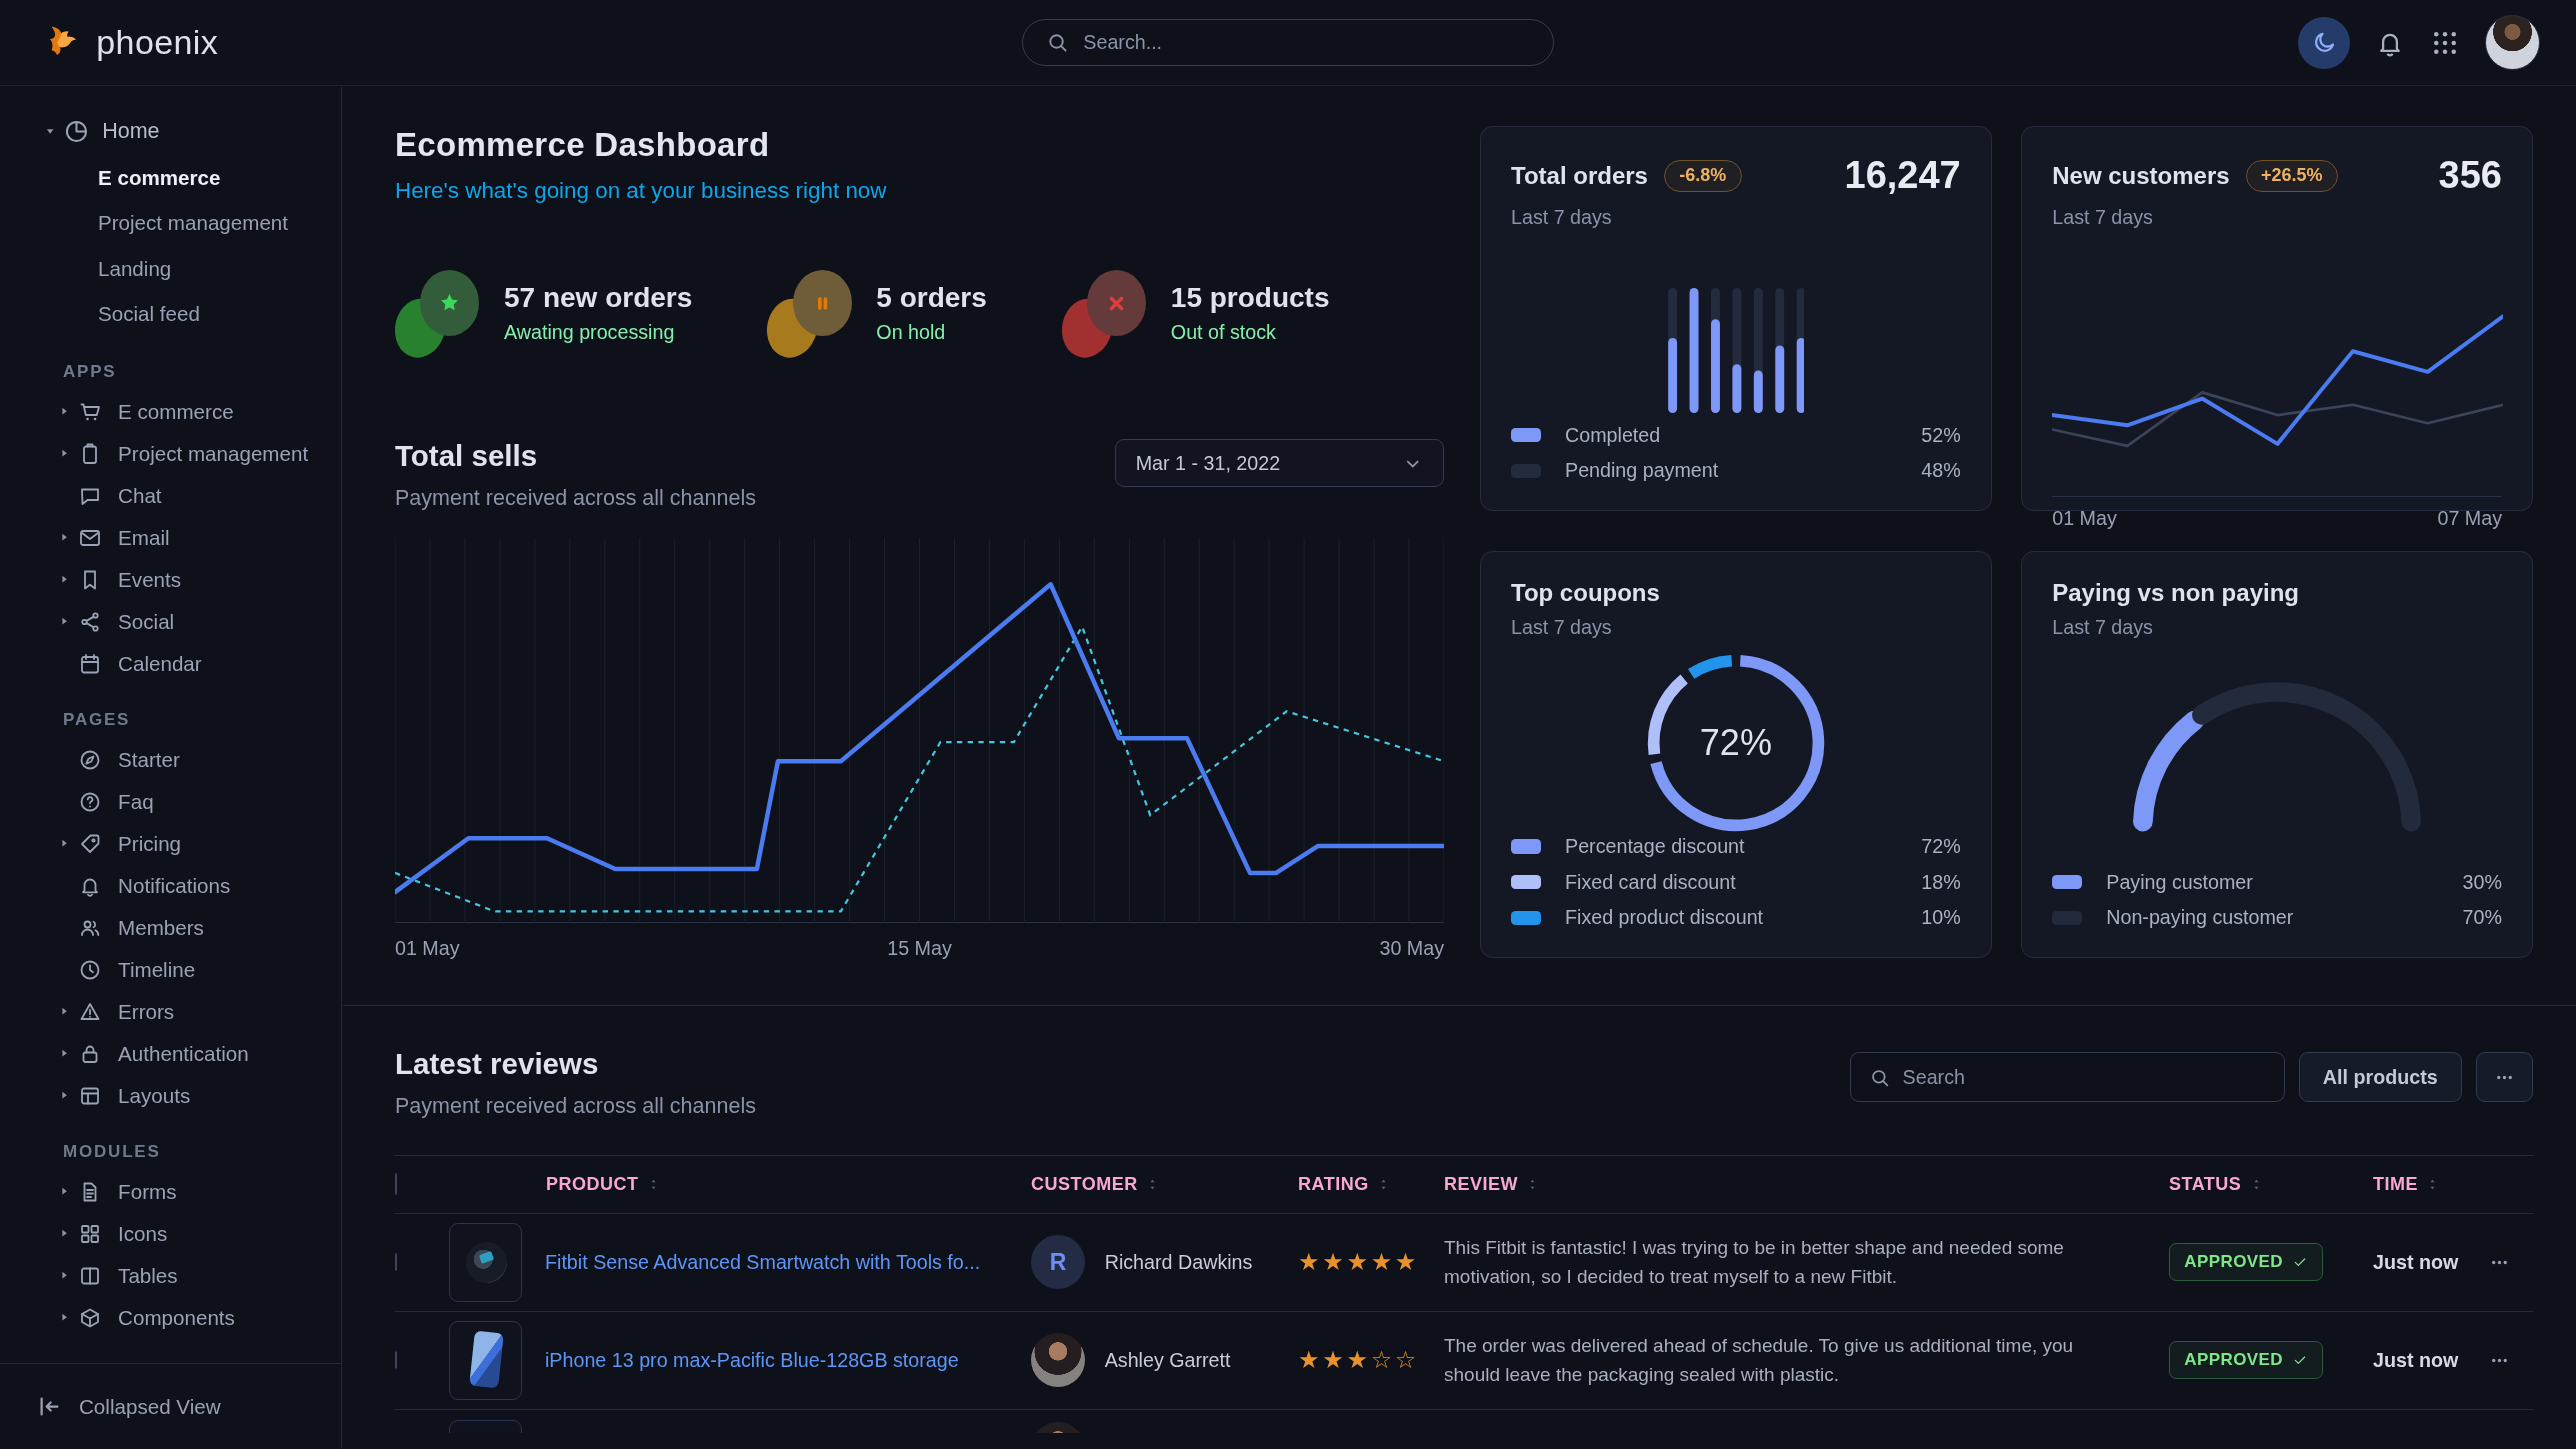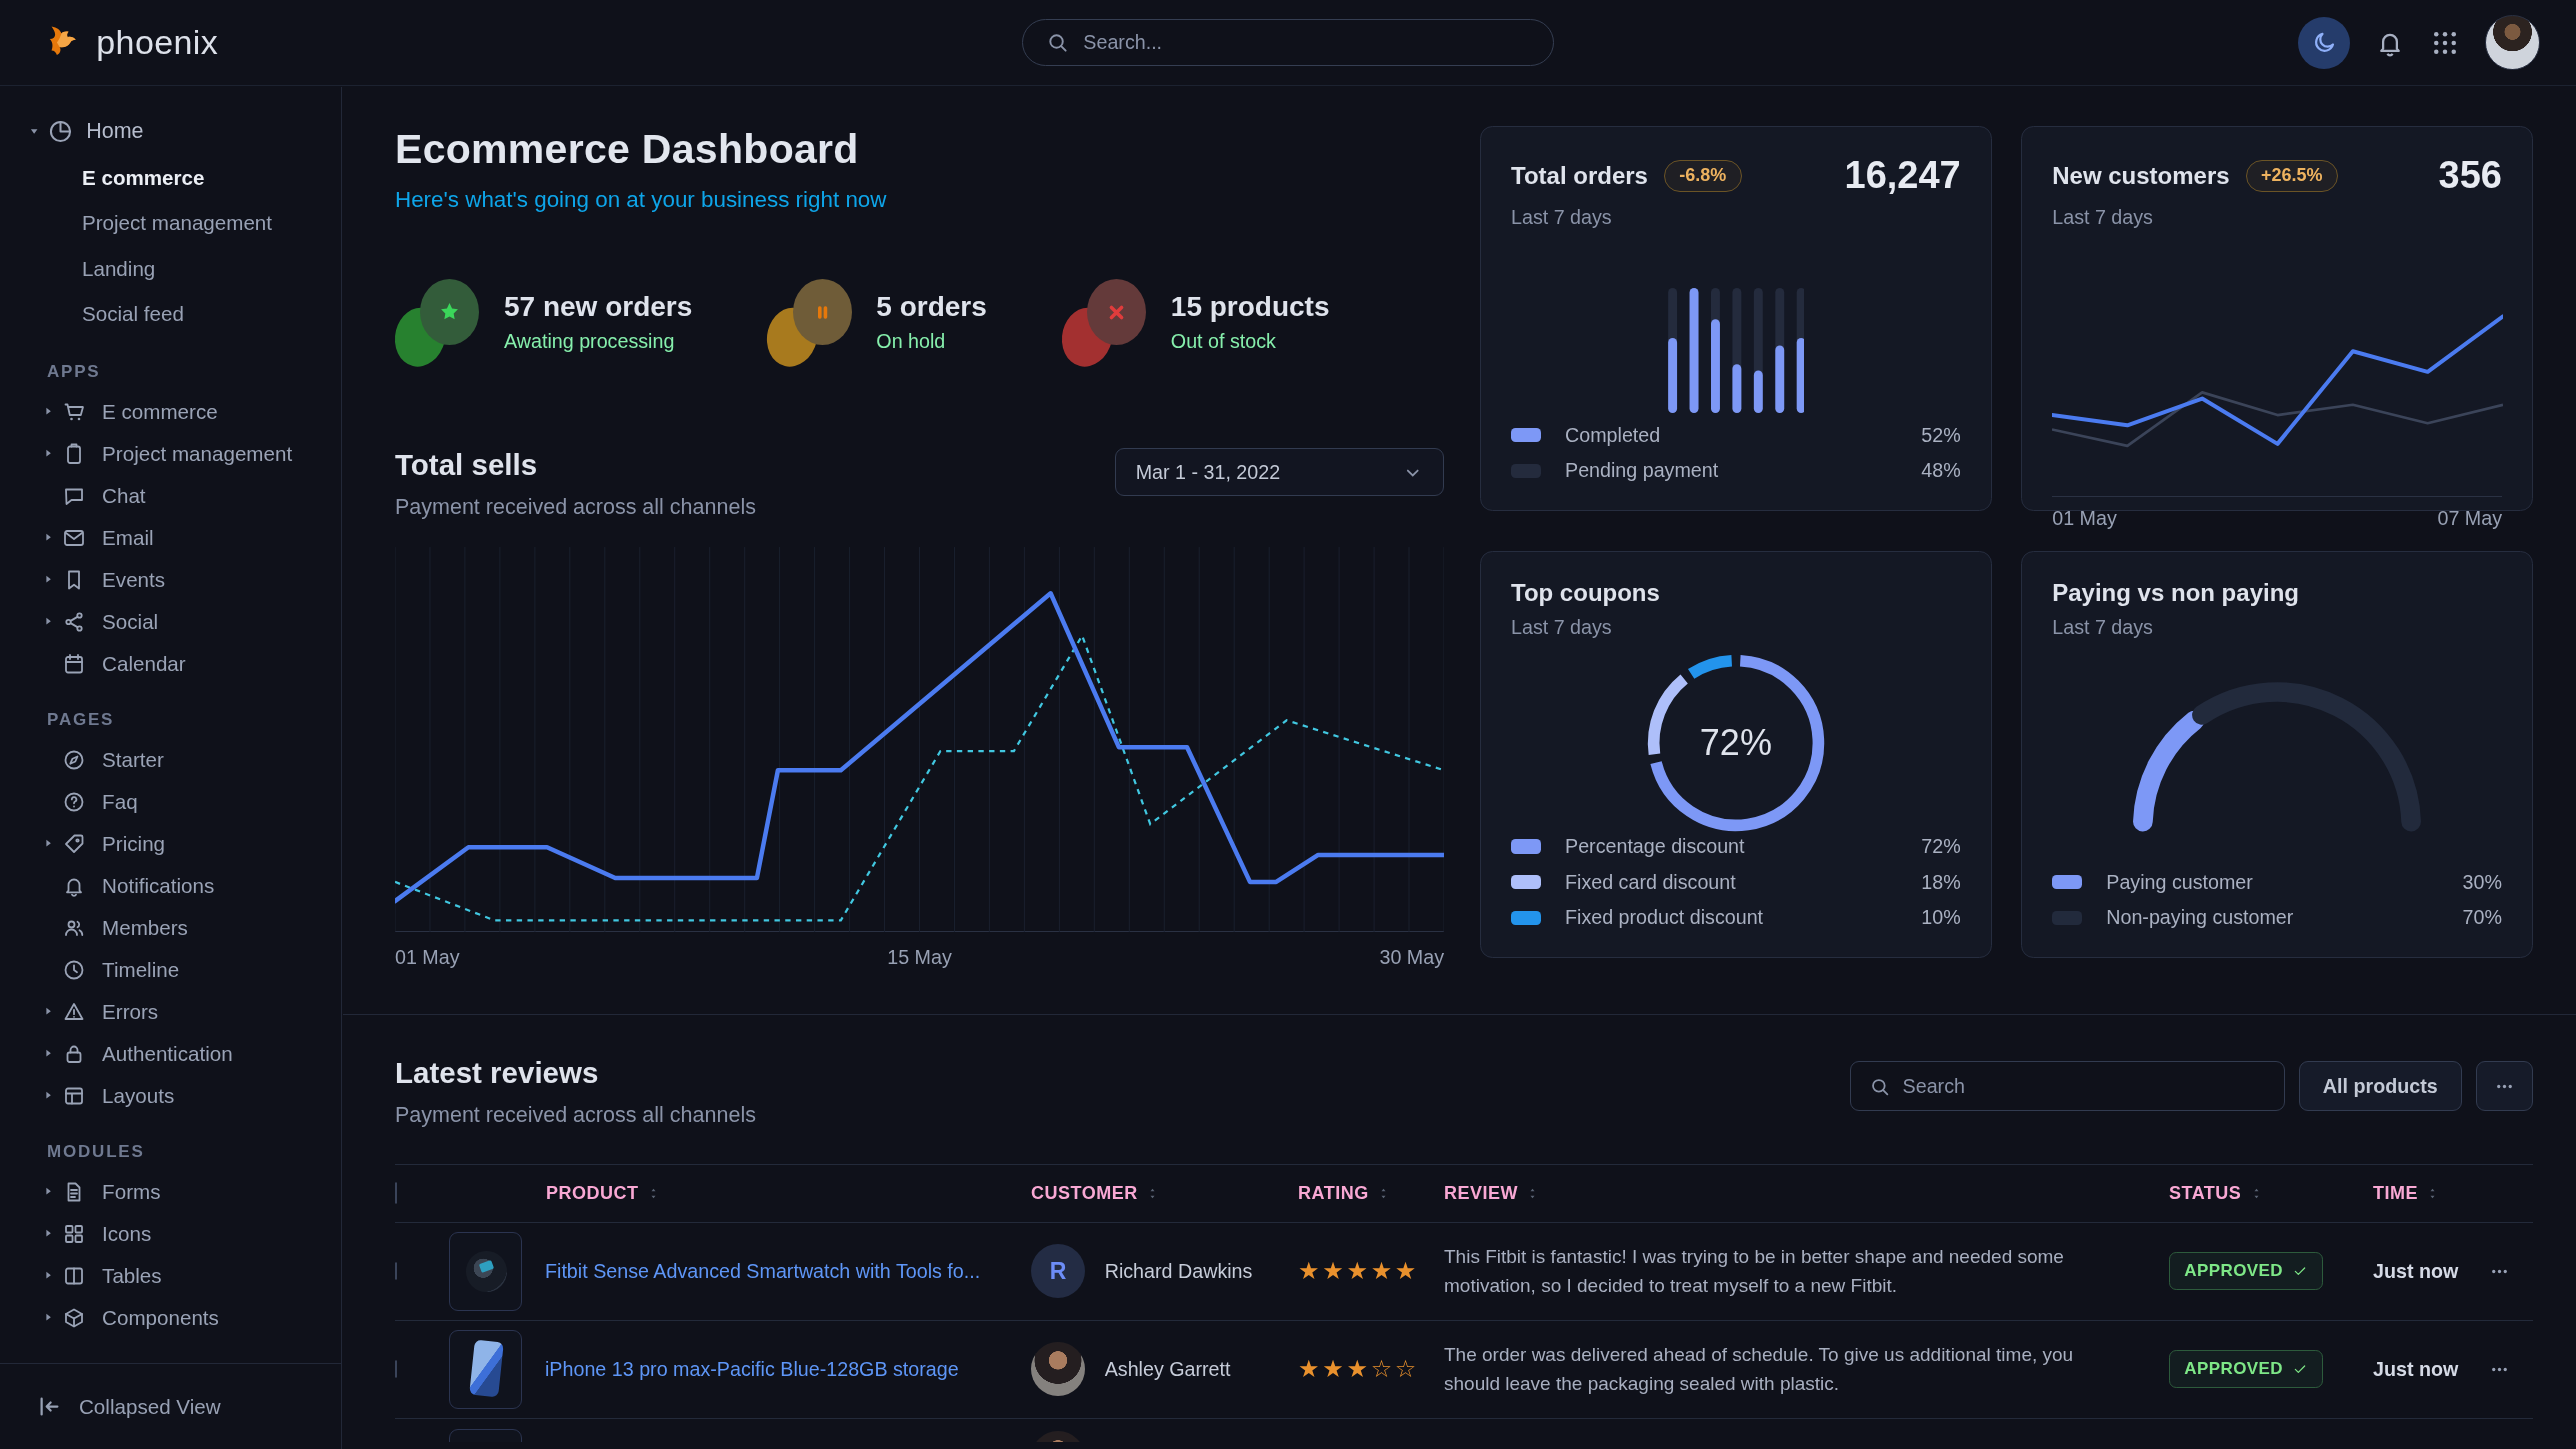--- a/index.html
+++ b/index.html
@@ -30,42 +30,42 @@
               display:flex; align-items:center; justify-content:center; border:0; cursor:pointer; }
   .moon-btn svg { width:27px; height:27px; }
   .nav-icon-btn { background:none; border:0; color:#a8b0c2; cursor:pointer; display:flex; }
   .nav-icon-btn svg { width:30px; height:30px; }
   .avatar { width:55px; height:55px; border-radius:50%;
             background: radial-gradient(circle at 50% 30%, #7c5a40 0 17%, #2c2320 18% 42%, #cfd4dc 43%);
             border:0.9px solid #2a3143; }
 
   
   .sidebar { position:absolute; top:87px; left:0; bottom:0; width:342px; border-right:0.9px solid #222838;
-             padding-top:21.5px; background:#0f111a; }
+             padding-top:21.5px; background:#0f111a;padding-left:16px; }
   .nav-root { display:flex; align-items:center; padding:9.8px 0 9.8px 27px; color:#b6bdcd; font-size:21.5px; cursor:pointer; }
   .nav-root .caret { width:19.7px; color:#8a93a8; }
   .nav-root .caret svg, .nav-item .caret svg { width:14.3px; height:14.3px; }
   .nav-root .ic { margin-right:12.5px; color:#9aa3b6; }
   .nav-root .ic svg { width:27px; height:27px; }
   .nav-sub-item { padding:10.7px 0 10.7px 82px; font-size:20.6px; color:#98a1b4; cursor:pointer; }
   .nav-sub-item.active { color:#eceff5; font-weight:700; }
   .sec-label { padding:25px 0 9px 47px; font-size:17px; letter-spacing:1.8px; color:#6f7990; font-weight:700; }
   .nav-item { display:flex; align-items:center; padding:9px 0 9px 41px; color:#9aa3b6; font-size:20.6px; cursor:pointer; }
   .nav-item .caret { width:18px; margin-right:1.8px; color:#8a93a8; display:inline-flex; }
   .nav-item .ic { width:27px; margin-right:14.3px; }
   .nav-item .ic svg { width:24px; height:24px; }
   .sidebar-footer { position:absolute; bottom:0; left:0; width:341px; height:86px; border-top:0.9px solid #222838;
                     display:flex; align-items:center; padding-left:36px; gap:16px; color:#98a1b4; font-size:20.6px; cursor:pointer; }
   .sidebar-footer .ic svg { width:27px; height:27px; }
 
   
   .main { position:absolute; left:343px; top:87px; right:0; bottom:0; }
   .dash { padding:39px 43px 0 52px; display:flex; gap:36px; }
   .dash-left { width:1049px; flex:none; }
-  .page-title { font-size:41px; color:#e2e6ee; font-weight:700; letter-spacing:0.3px; }
+  .page-title { font-size:33px; color:#e2e6ee; font-weight:700; letter-spacing:0.3px; }
   .page-sub { margin-top:14.3px; font-size:22.4px; color:#0ea5e9; }
 
   .stats-row { margin-top:64px; display:flex; gap:75px; }
   .stat { display:flex; align-items:center; gap:23px; }
   .stat-ic { position:relative; width:86px; height:90px; flex:none; }
   .stat-blob { position:absolute; left:0; bottom:0; width:50px; height:59px; border-radius:46% 54% 50% 50%/48% 46% 54% 52%;
                transform:rotate(14deg); }
   .stat-circle { position:absolute; right:1.8px; top:1.8px; width:59px; height:66px; border-radius:50%;
                  display:flex; align-items:center; justify-content:center; }
   .stat-circle svg { width:27px; height:27px; }

